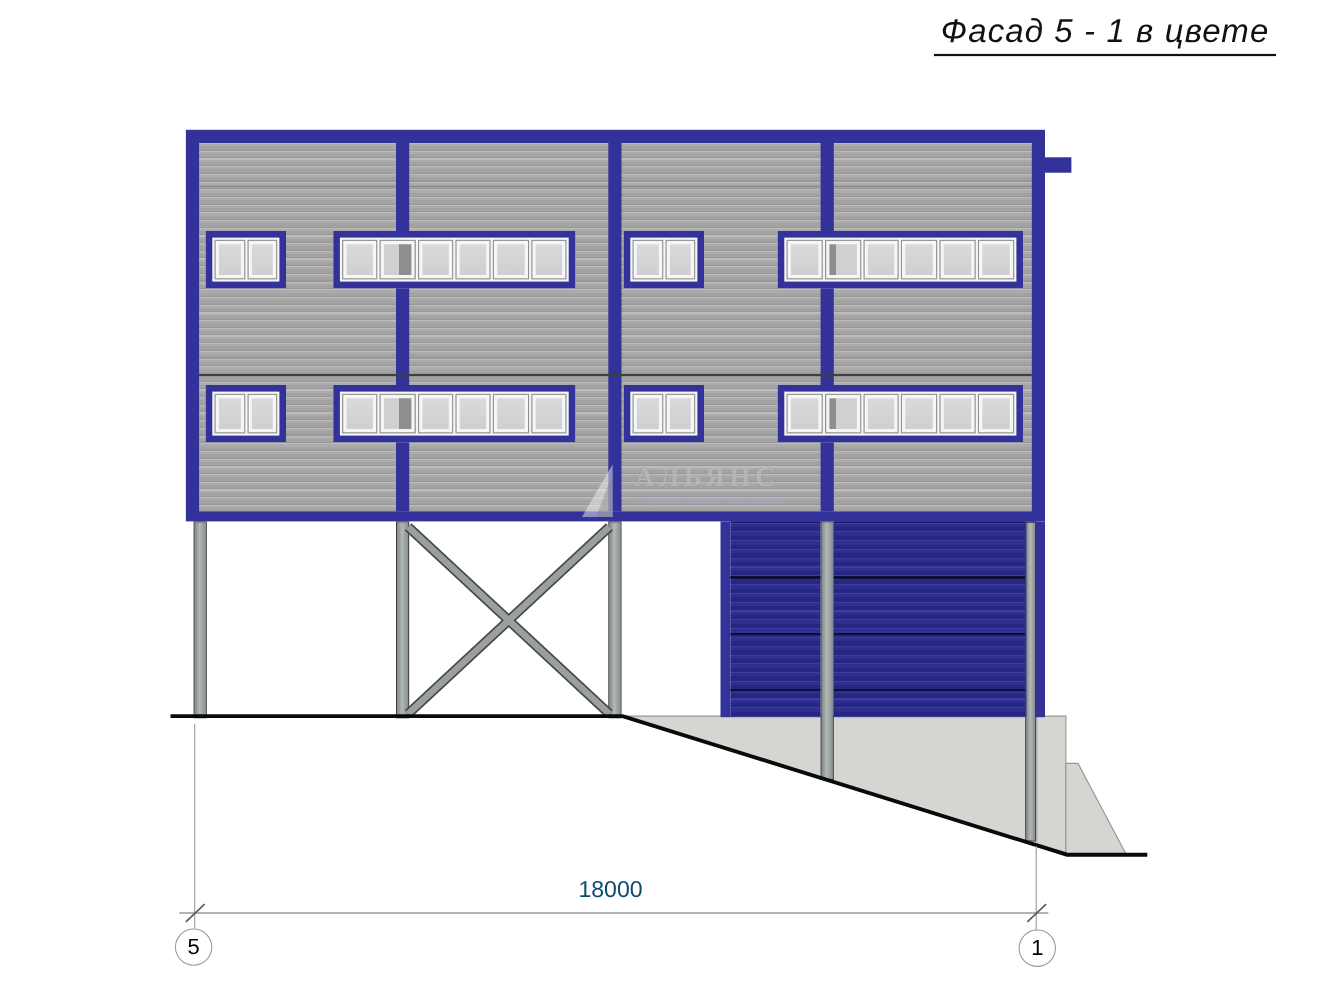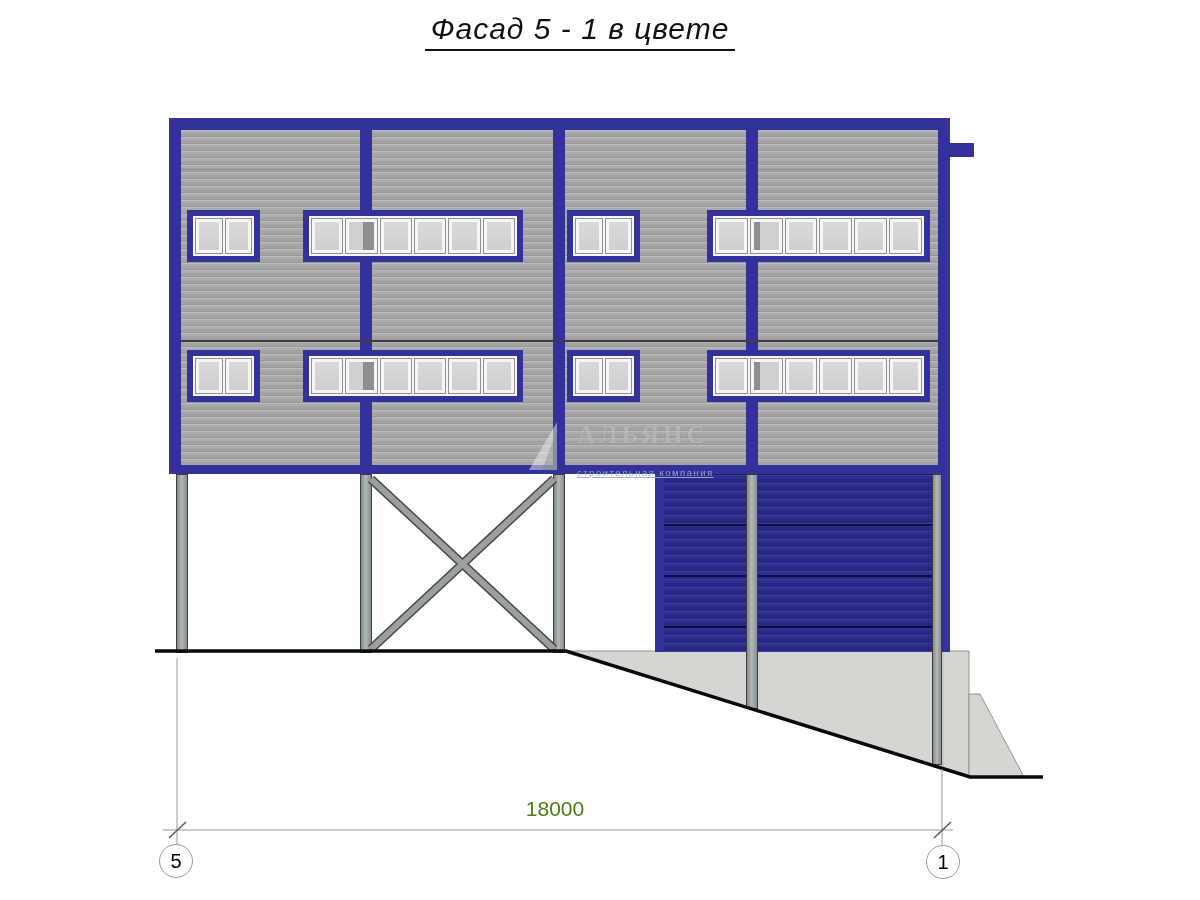--- a/index.html
+++ b/index.html
@@ -1,21 +1,21 @@
 <!DOCTYPE html>
 <html style="--frame-blue: #32329a; --gate-blue: #2d2d92; --siding-gray: #a9a9a9; --glass-gray: #d3d3d3; --column-gray: #9aa0a0; --concrete-gray: #d5d5d2;"><head>
 <meta charset="utf-8">
 <style>
   html,body{margin:0;padding:0;background:#fff;}
   #canvas{
     position:relative;width:1200px;height:900px;background:#ffffff;overflow:hidden;
     font-family:"Liberation Sans",sans-serif;
   }
   
-  .title-wrap{position:absolute;top:12px;left:0;width:1160px;text-align:center;}
+  .title-wrap{position:absolute;top:12px;left:0;width:1160px;text-align:right;}
   .title-text{
     display:inline-block;font-style:italic;font-size:30px;color:#111;
     border-bottom:2px solid #111;padding:0 6px 3px 6px;letter-spacing:1px;
   }
   
   .facade{
     position:absolute;left:169px;top:118px;width:781px;height:356px;
     background:var(--frame-blue,#32329a);box-sizing:border-box;
   }
   .siding{
@@ -53,25 +53,25 @@
   }
   svg.layer{position:absolute;left:0;top:0;pointer-events:none;}
   
   .watermark{position:absolute;left:527px;top:422px;display:flex;align-items:flex-start;}
   .wm-text{margin-left:10px;}
   .wm-name{
     font-family:"Liberation Serif",serif;font-weight:bold;font-size:25px;line-height:25px;
     letter-spacing:4px;color:rgba(238,238,238,0.42);text-shadow:0 0 1px rgba(110,110,110,0.5);
   }
   .wm-sub{
-    font-size:9.5px;letter-spacing:1.5px;color:rgba(158,168,212,0.95);margin-top:20px;text-decoration:underline;
+    font-size:9.5px;letter-spacing:1.5px;color:rgba(158,168,212,0.95);margin-top:3px;
   }
   
   .dim-label{position:absolute;left:455px;top:797px;width:200px;text-align:center;
-    font-size:21px;color:#4d7c0f;}
+    font-size:21px;color:#0c4a6e;}
   .axis-circle{
     position:absolute;width:34px;height:34px;border-radius:50%;background:#fff;
     border:1px solid #9a9a9a;box-sizing:border-box;display:flex;align-items:center;
     justify-content:center;font-size:20px;color:#000;
   }
 </style>
 </head>
 <body>
 
 <div id="canvas">

